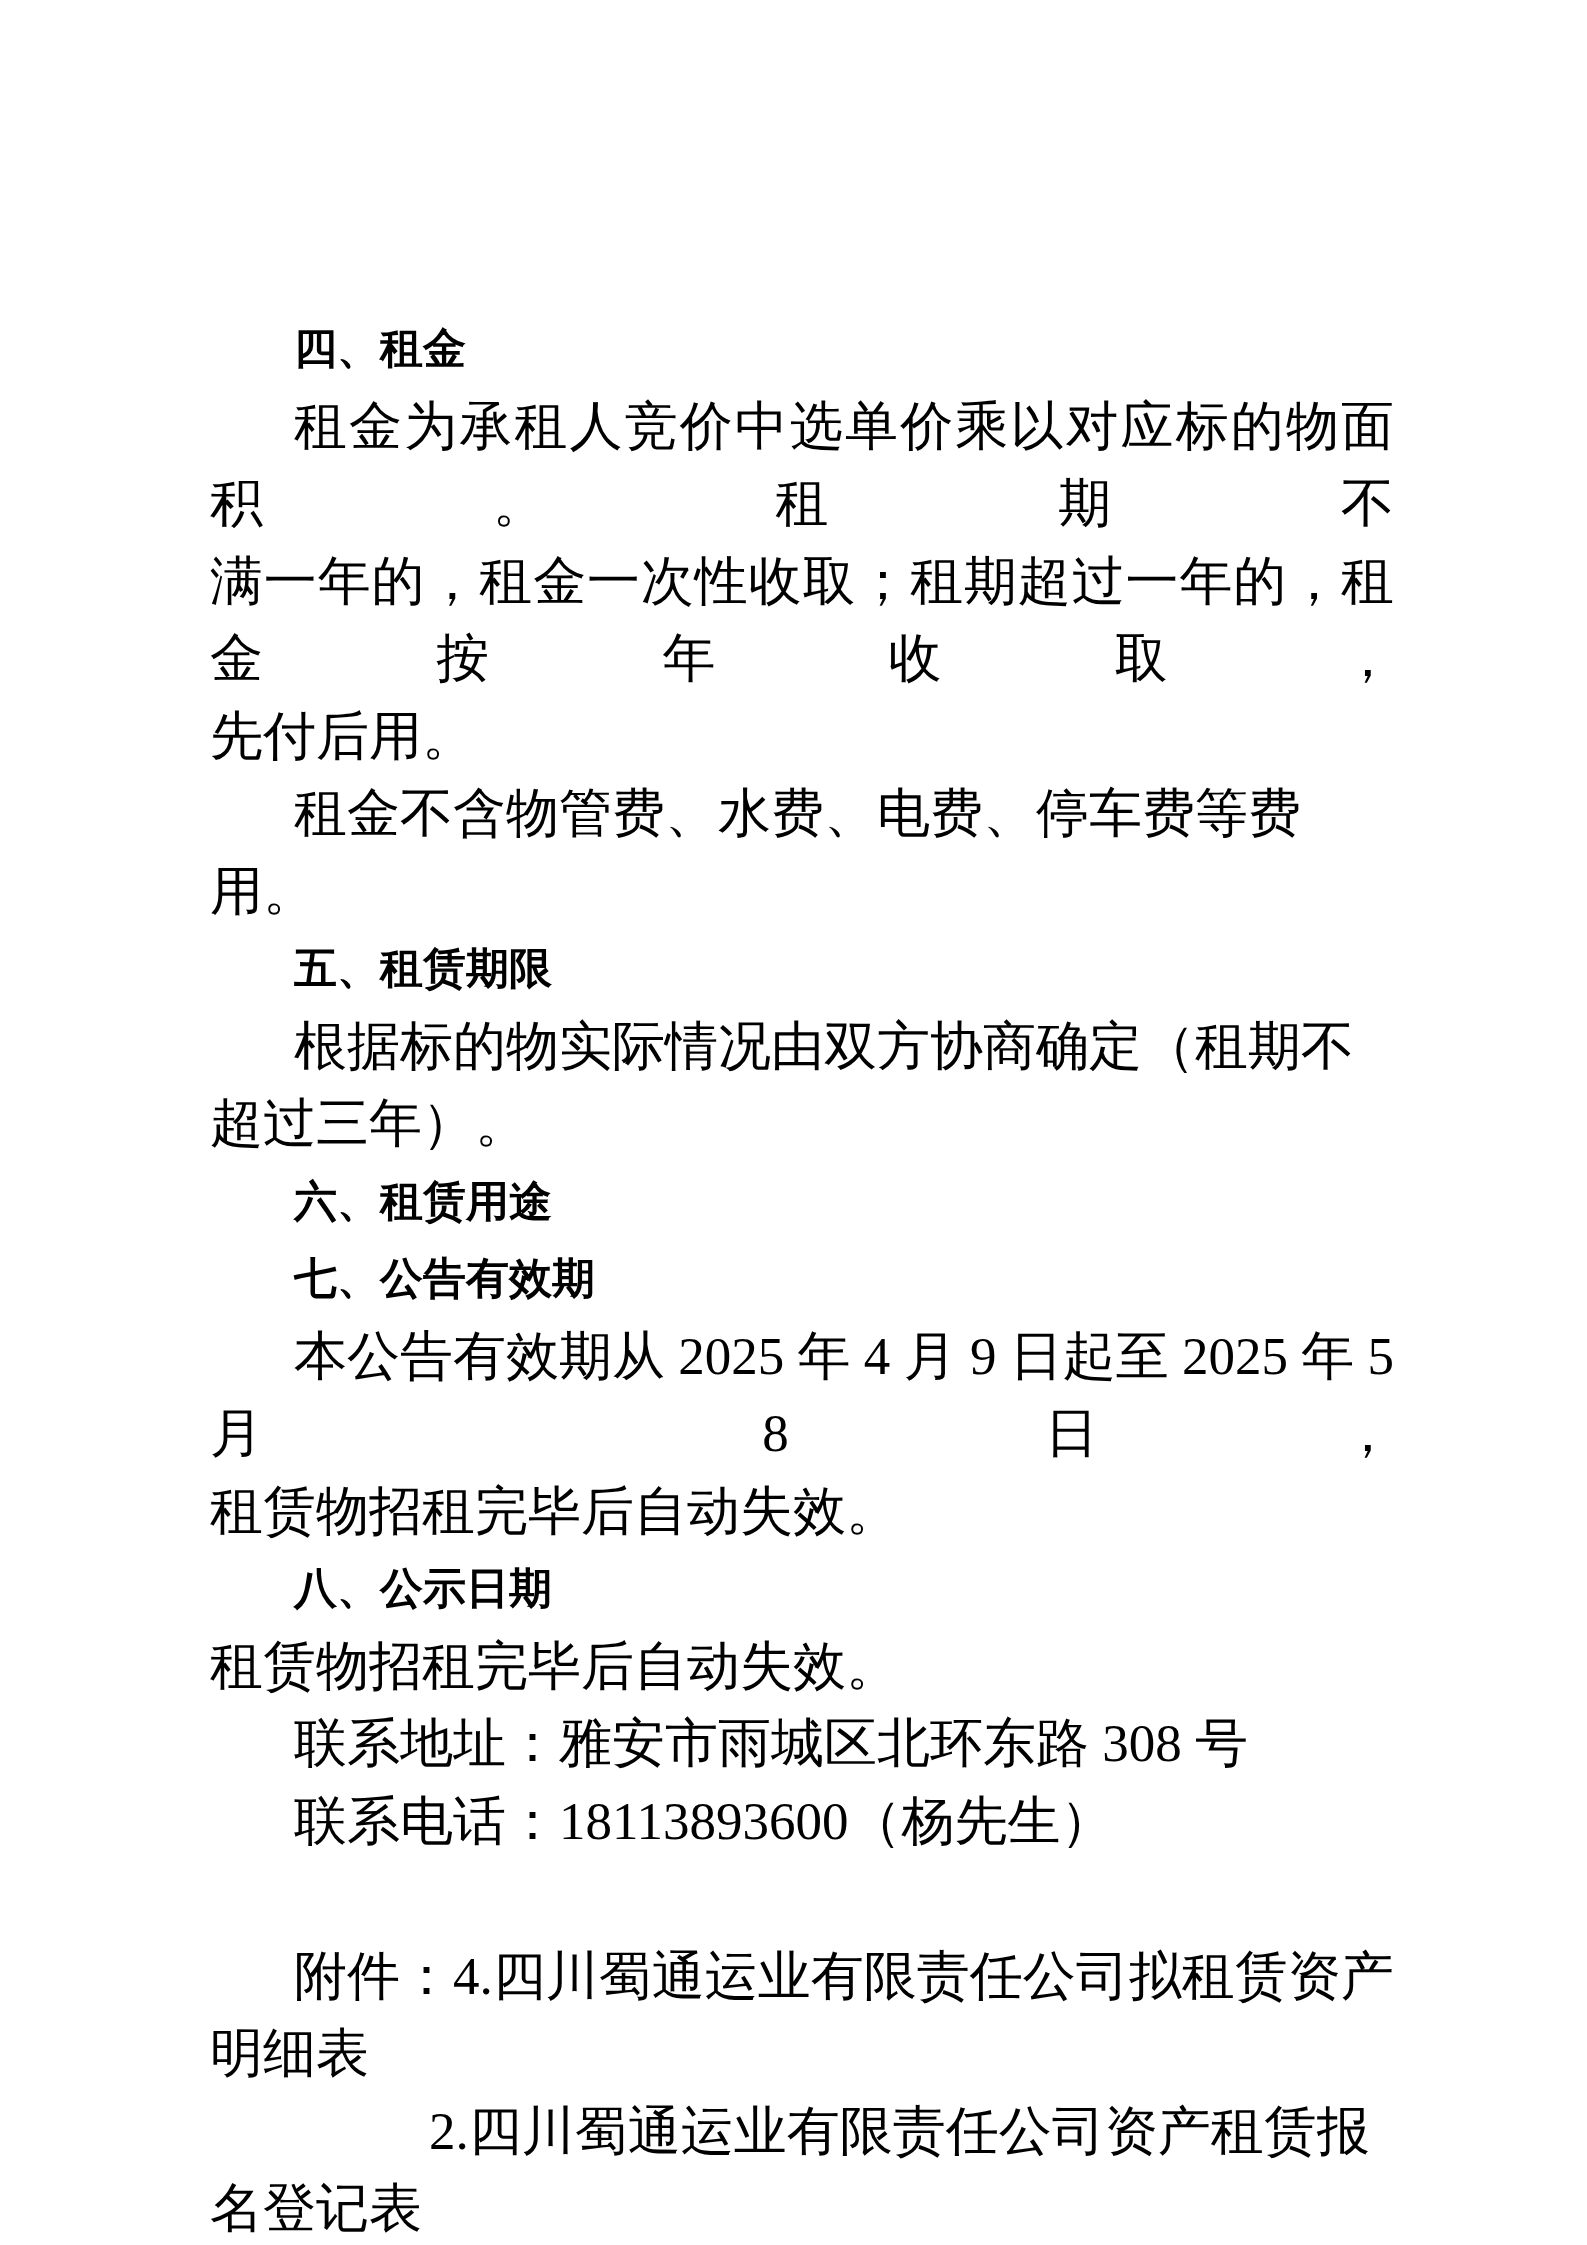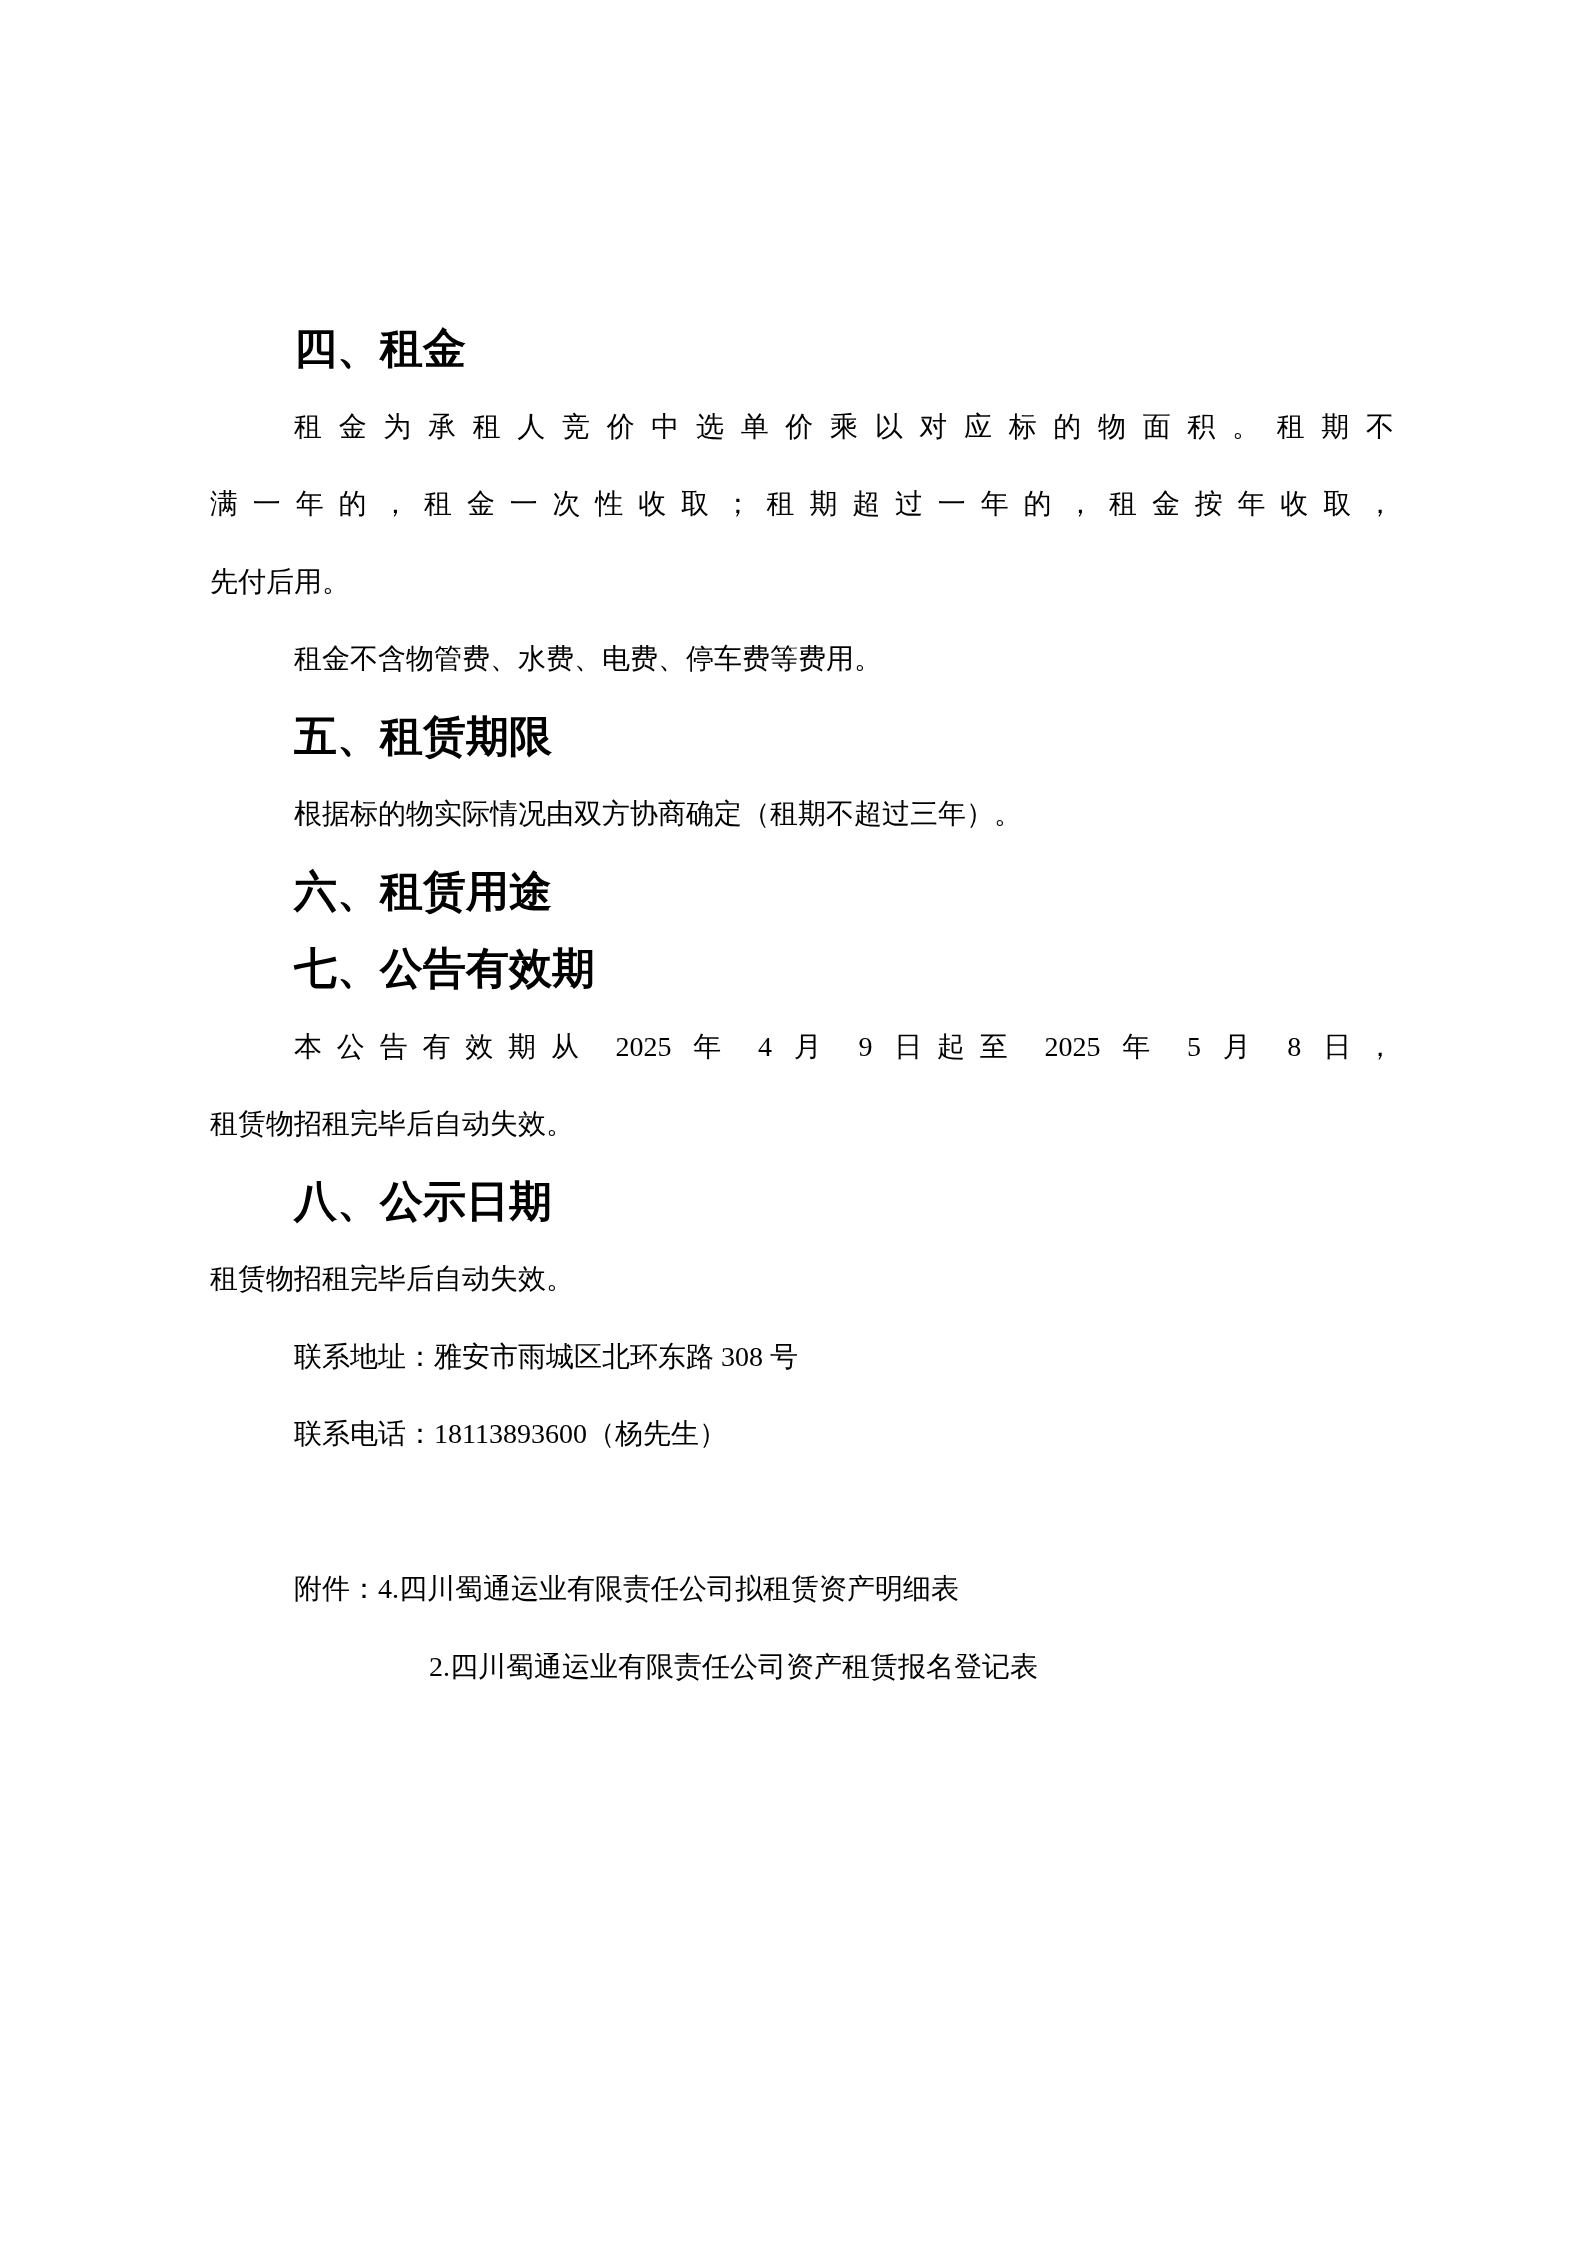--- a/index.html
+++ b/index.html
@@ -17,21 +17,21 @@
     color: #000000;
     margin-top: 24px;
   }
   .text-block {
     position: absolute;
     left: 210px;
     top: 286px;
     width: 1184px;
   }
   .line {
-    font-size: 28px;
+    font-size: 53px;
     line-height: 77.5px;
     white-space: pre-wrap;
     font-family: "Liberation Serif", serif;
     color: #000000;
   }
   .heading {
     font-family: "Liberation Sans", sans-serif;
     font-weight: bold;
     font-size: 43px;
   }

